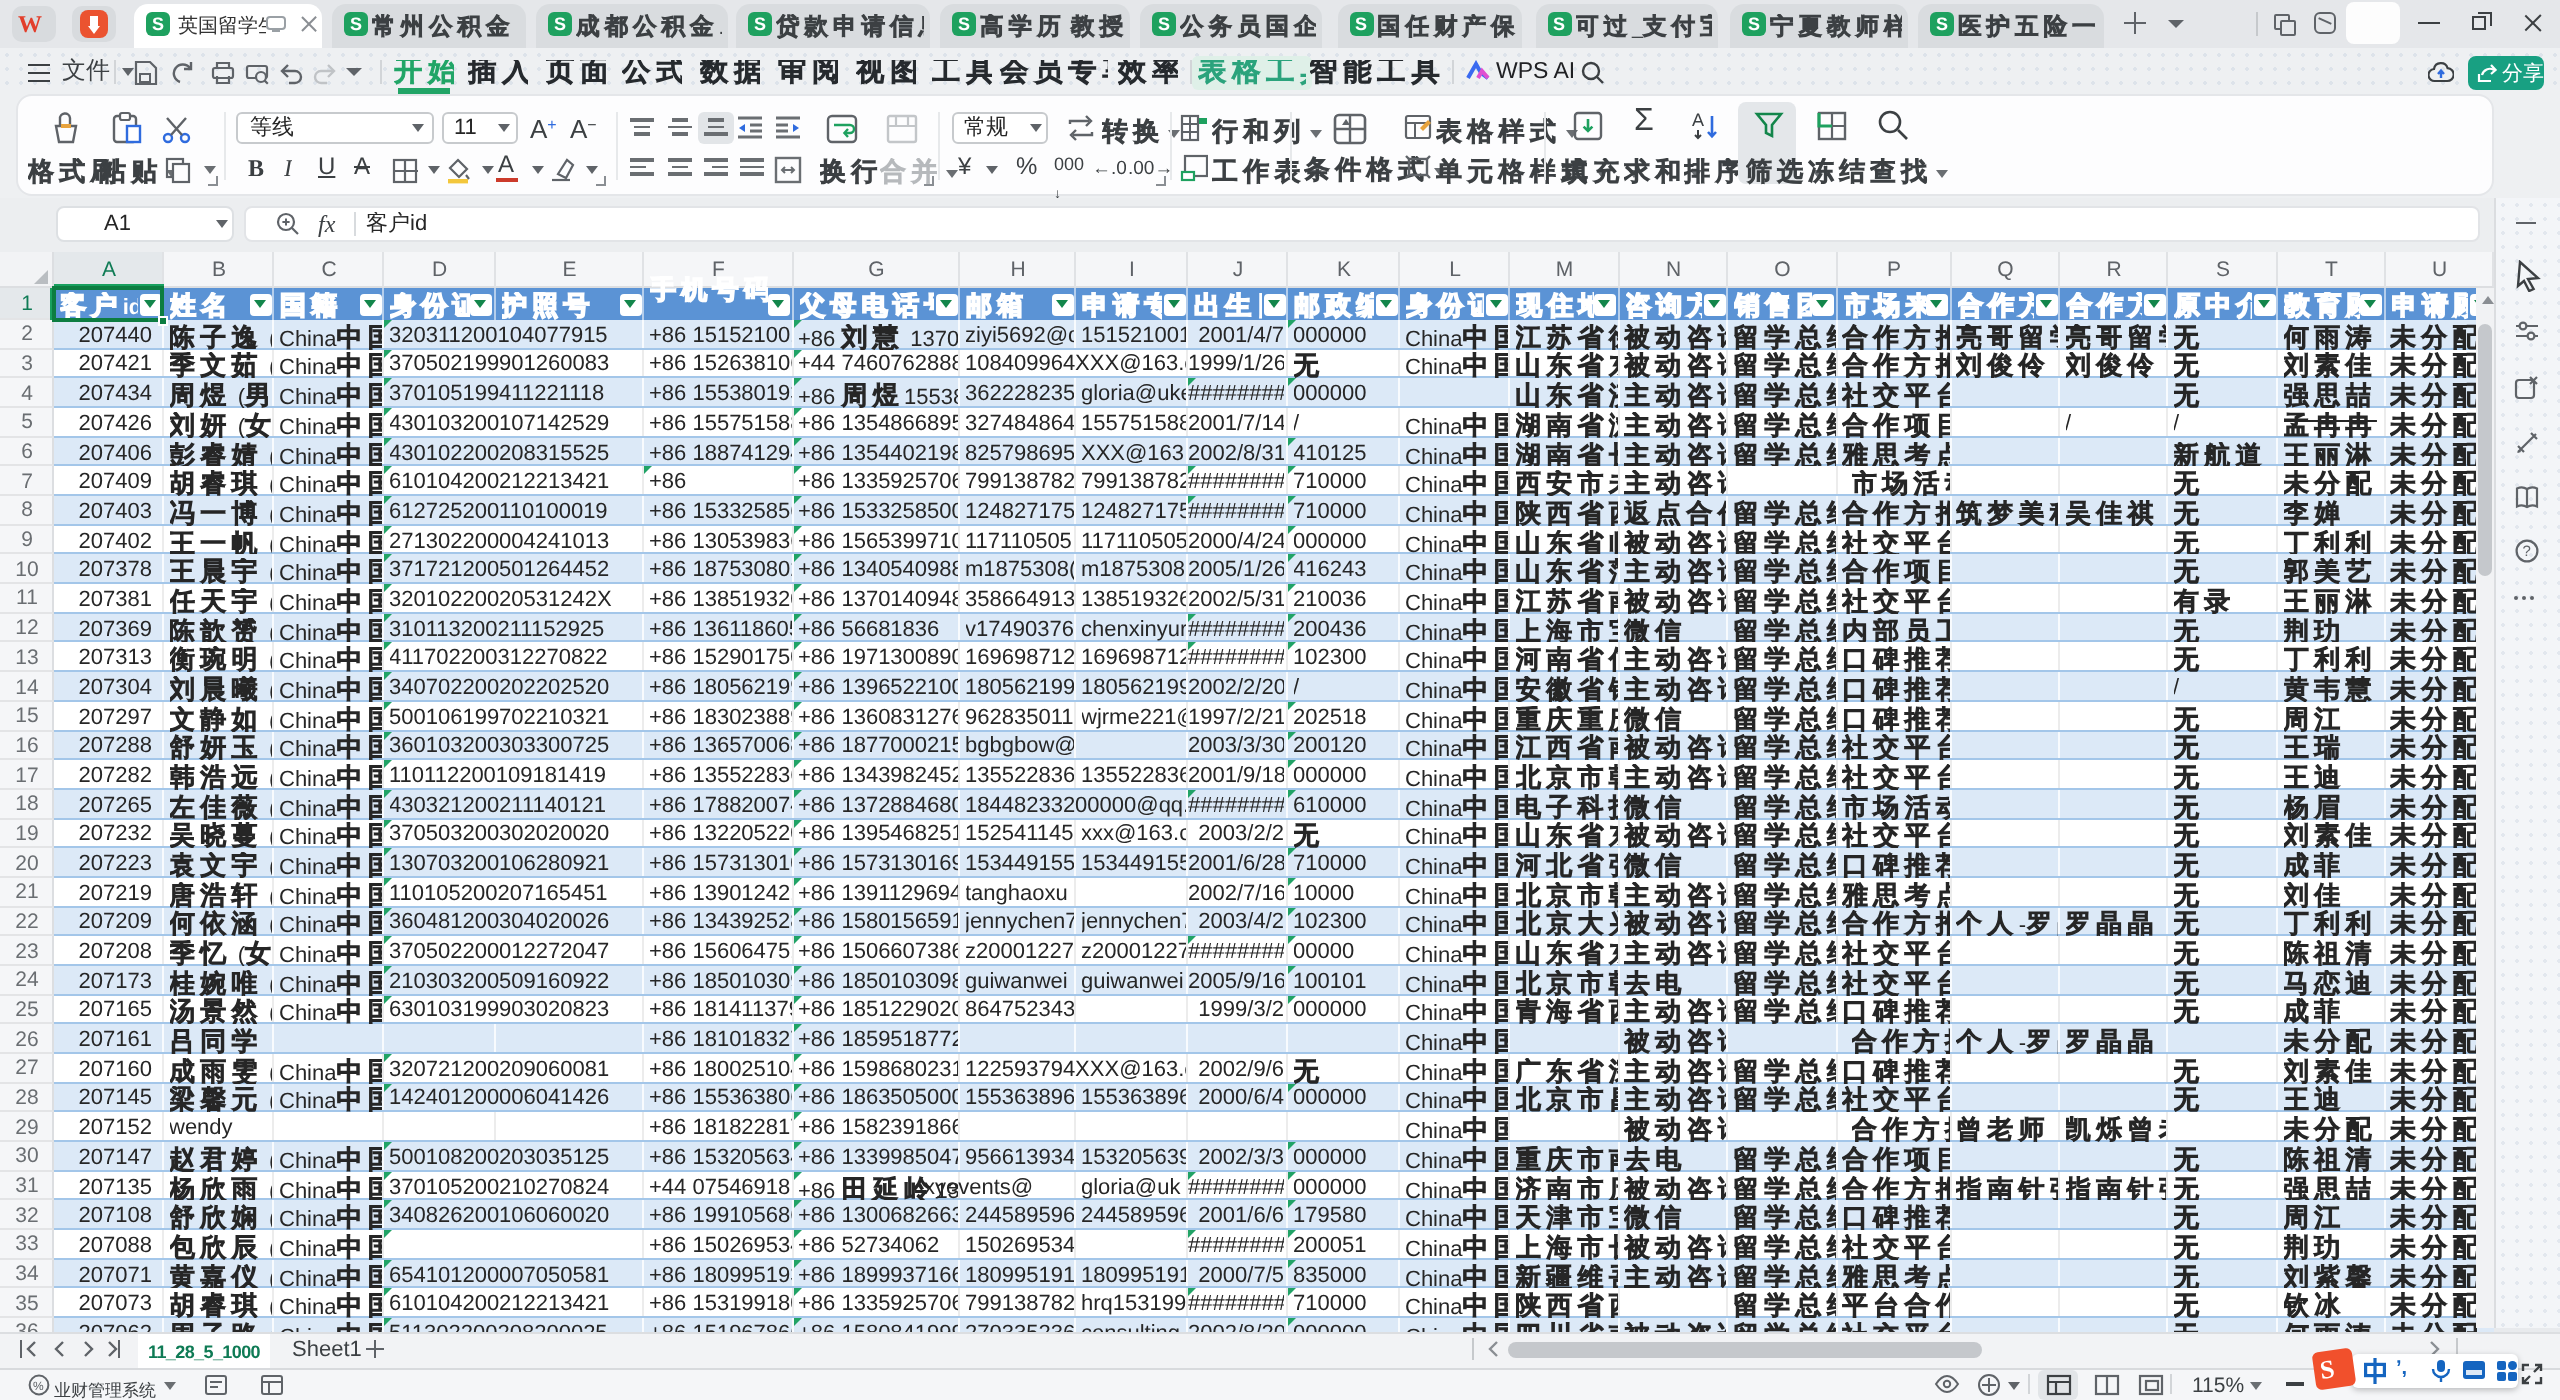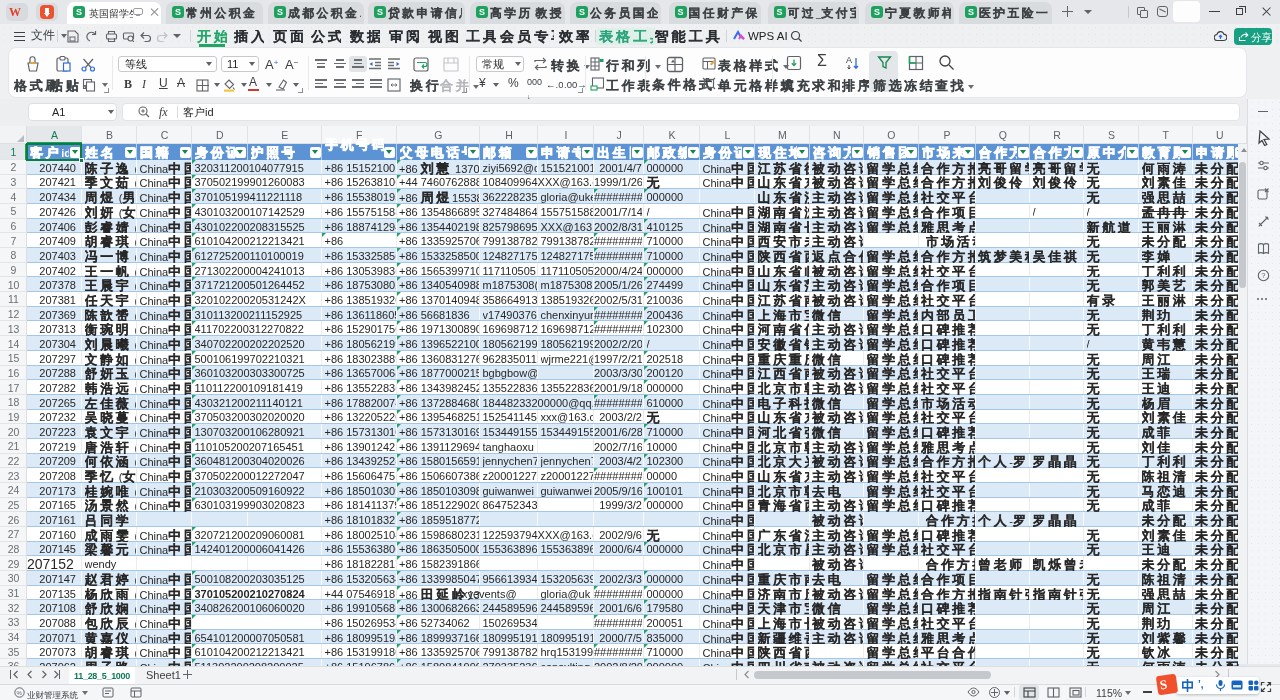--- a/index.html
+++ b/index.html
@@ -901,21 +901,21 @@
 <div class="ab" style="left:1191.50px;top:151.44px;width:1px;height:13.68px;background:rgba(255,255,255,.8)"></div>
 <div class="tx" style="left:27.00px;top:153.24px;width:49.00px;text-align:right;font-size:11px;color:#262626;">207378</div>
 <div class="tx" style="left:84.50px;top:153.24px;width:51.50px;font-size:11px;color:#262626;"><span class="cj">王晨宇</span> (</div>
 <div class="tx" style="left:139.50px;top:153.24px;width:51.50px;font-size:11px;color:#262626;">China<span class="cj">中国</span></div>
 <div class="tx" style="left:194.50px;top:153.24px;width:126.50px;font-size:11px;color:#262626;">371721200501264452</div>
 <div class="tx" style="left:324.50px;top:153.24px;width:71.00px;font-size:11px;color:#262626;">+86 187530802</div>
 <div class="tx" style="left:399.00px;top:153.24px;width:80.00px;font-size:11px;color:#262626;">+86 13405409888</div>
 <div class="tx" style="left:482.50px;top:153.24px;width:54.50px;font-size:11px;color:#262626;">m1875308(</div>
 <div class="tx" style="left:540.50px;top:153.24px;width:52.50px;font-size:11px;color:#262626;">m1875308(</div>
 <div class="tx" style="left:594.00px;top:153.24px;width:48.00px;text-align:right;font-size:11px;color:#262626;">2005/1/26</div>
-<div class="tx" style="left:646.50px;top:153.24px;width:52.50px;font-size:11px;color:#262626;">274499</div>
+<div class="tx" style="left:646.50px;top:153.24px;width:52.50px;font-size:11px;color:#262626;">416243</div>
 <div class="tx" style="left:702.50px;top:153.24px;width:51.50px;font-size:11px;color:#262626;">China<span class="cj">中国</span></div>
 <div class="tx" style="left:757.50px;top:153.24px;width:51.00px;font-size:11px;color:#262626;"><span class="cj">山东省菏泽</span></div>
 <div class="tx" style="left:812.00px;top:153.24px;width:51.00px;font-size:11px;color:#262626;"><span class="cj">主动咨询</span></div>
 <div class="tx" style="left:866.50px;top:153.24px;width:51.00px;font-size:11px;color:#262626;"><span class="cj">留学总经办</span></div>
 <div class="tx" style="left:921.00px;top:153.24px;width:53.50px;font-size:11px;color:#262626;"><span class="cj">合作项目</span>-</div>
 <div class="tx" style="left:1086.50px;top:153.24px;width:51.50px;font-size:11px;color:#262626;"><span class="cj">无</span></div>
 <div class="tx" style="left:1141.50px;top:153.24px;width:50.00px;font-size:11px;color:#262626;"><span class="cj">郭美艺</span></div>
 <div class="tx" style="left:1195.00px;top:153.24px;width:51.00px;font-size:11px;color:#262626;"><span class="cj">未分配</span></div>
 <div class="ab" style="left:192.00px;top:151.44px;width:0;height:0;border-top:4px solid #21a366;border-right:4px solid transparent"></div>
 <div class="ab" style="left:396.50px;top:151.44px;width:0;height:0;border-top:4px solid #21a366;border-right:4px solid transparent"></div>
@@ -1660,21 +1660,21 @@
 <div class="ab" style="left:699.00px;top:430.36px;width:1px;height:13.68px;background:#ececec"></div>
 <div class="ab" style="left:754.00px;top:430.36px;width:1px;height:13.68px;background:#ececec"></div>
 <div class="ab" style="left:808.50px;top:430.36px;width:1px;height:13.68px;background:#ececec"></div>
 <div class="ab" style="left:863.00px;top:430.36px;width:1px;height:13.68px;background:#ececec"></div>
 <div class="ab" style="left:917.50px;top:430.36px;width:1px;height:13.68px;background:#ececec"></div>
 <div class="ab" style="left:974.50px;top:430.36px;width:1px;height:13.68px;background:#ececec"></div>
 <div class="ab" style="left:1029.00px;top:430.36px;width:1px;height:13.68px;background:#ececec"></div>
 <div class="ab" style="left:1083.00px;top:430.36px;width:1px;height:13.68px;background:#ececec"></div>
 <div class="ab" style="left:1138.00px;top:430.36px;width:1px;height:13.68px;background:#ececec"></div>
 <div class="ab" style="left:1191.50px;top:430.36px;width:1px;height:13.68px;background:#ececec"></div>
-<div class="tx" style="left:27.00px;top:432.16px;width:49.00px;text-align:left;font-size:14px;color:#262626;">207152</div>
+<div class="tx" style="left:27.00px;top:432.16px;width:49.00px;text-align:right;font-size:11px;color:#262626;">207152</div>
 <div class="tx" style="left:84.50px;top:432.16px;width:51.50px;font-size:11px;color:#262626;">wendy</div>
 <div class="tx" style="left:324.50px;top:432.16px;width:71.00px;font-size:11px;color:#262626;">+86 181822817</div>
 <div class="tx" style="left:399.00px;top:432.16px;width:80.00px;font-size:11px;color:#262626;">+86 15823918663</div>
 <div class="tx" style="left:702.50px;top:432.16px;width:51.50px;font-size:11px;color:#262626;">China<span class="cj">中国</span></div>
 <div class="tx" style="left:812.00px;top:432.16px;width:51.00px;font-size:11px;color:#262626;"><span class="cj">被动咨询</span></div>
 <div class="tx" style="left:925.50px;top:432.16px;width:49.00px;font-size:11px;color:#262626;"><span class="cj">合作方推荐</span>,</div>
 <div class="tx" style="left:978.00px;top:432.16px;width:51.00px;font-size:11px;color:#262626;"><span class="cj">曾老师</span></div>
 <div class="tx" style="left:1032.50px;top:432.16px;width:50.50px;font-size:11px;color:#262626;"><span class="cj">凯烁曾老师</span></div>
 <div class="tx" style="left:1141.50px;top:432.16px;width:50.00px;font-size:11px;color:#262626;"><span class="cj">未分配</span></div>
 <div class="tx" style="left:1195.00px;top:432.16px;width:51.00px;font-size:11px;color:#262626;"><span class="cj">未分配</span></div>
@@ -1736,21 +1736,21 @@
 <div class="ab" style="left:863.00px;top:459.72px;width:1px;height:13.68px;background:#ececec"></div>
 <div class="ab" style="left:917.50px;top:459.72px;width:1px;height:13.68px;background:#ececec"></div>
 <div class="ab" style="left:974.50px;top:459.72px;width:1px;height:13.68px;background:#ececec"></div>
 <div class="ab" style="left:1029.00px;top:459.72px;width:1px;height:13.68px;background:#ececec"></div>
 <div class="ab" style="left:1083.00px;top:459.72px;width:1px;height:13.68px;background:#ececec"></div>
 <div class="ab" style="left:1138.00px;top:459.72px;width:1px;height:13.68px;background:#ececec"></div>
 <div class="ab" style="left:1191.50px;top:459.72px;width:1px;height:13.68px;background:#ececec"></div>
 <div class="tx" style="left:27.00px;top:461.52px;width:49.00px;text-align:right;font-size:11px;color:#262626;">207135</div>
 <div class="tx" style="left:84.50px;top:461.52px;width:51.50px;font-size:11px;color:#262626;"><span class="cj">杨欣雨</span> (</div>
 <div class="tx" style="left:139.50px;top:461.52px;width:51.50px;font-size:11px;color:#262626;">China<span class="cj">中国</span></div>
-<div class="tx" style="left:194.50px;top:461.52px;width:126.50px;font-size:11px;color:#262626;font-weight:bold;">370105200210270824</div>
+<div class="tx" style="left:194.50px;top:461.52px;width:126.50px;font-size:11px;color:#262626;">370105200210270824</div>
 <div class="tx" style="left:324.50px;top:461.52px;width:71.00px;font-size:11px;color:#262626;">+44 07546918</div>
 <div class="tx" style="left:399.00px;top:461.52px;width:80.00px;font-size:11px;color:#262626;">+86 <span class="cj">田延岭</span>13954</div>
 <div class="tx" style="left:462px;top:461.52px;width:54.50px;font-size:11px;color:#262626;">xyevents@</div>
 <div class="tx" style="left:540.50px;top:461.52px;width:52.50px;font-size:11px;color:#262626;">gloria@uk</div>
 <div class="tx" style="left:594.00px;top:461.52px;width:48.00px;text-align:right;font-size:11px;color:#262626;">#########</div>
 <div class="tx" style="left:646.50px;top:461.52px;width:52.50px;font-size:11px;color:#262626;">000000</div>
 <div class="tx" style="left:702.50px;top:461.52px;width:51.50px;font-size:11px;color:#262626;">China<span class="cj">中国</span></div>
 <div class="tx" style="left:757.50px;top:461.52px;width:51.00px;font-size:11px;color:#262626;"><span class="cj">济南市历下</span></div>
 <div class="tx" style="left:812.00px;top:461.52px;width:51.00px;font-size:11px;color:#262626;"><span class="cj">被动咨询</span></div>
 <div class="tx" style="left:866.50px;top:461.52px;width:51.00px;font-size:11px;color:#262626;"><span class="cj">留学总经办</span></div>

